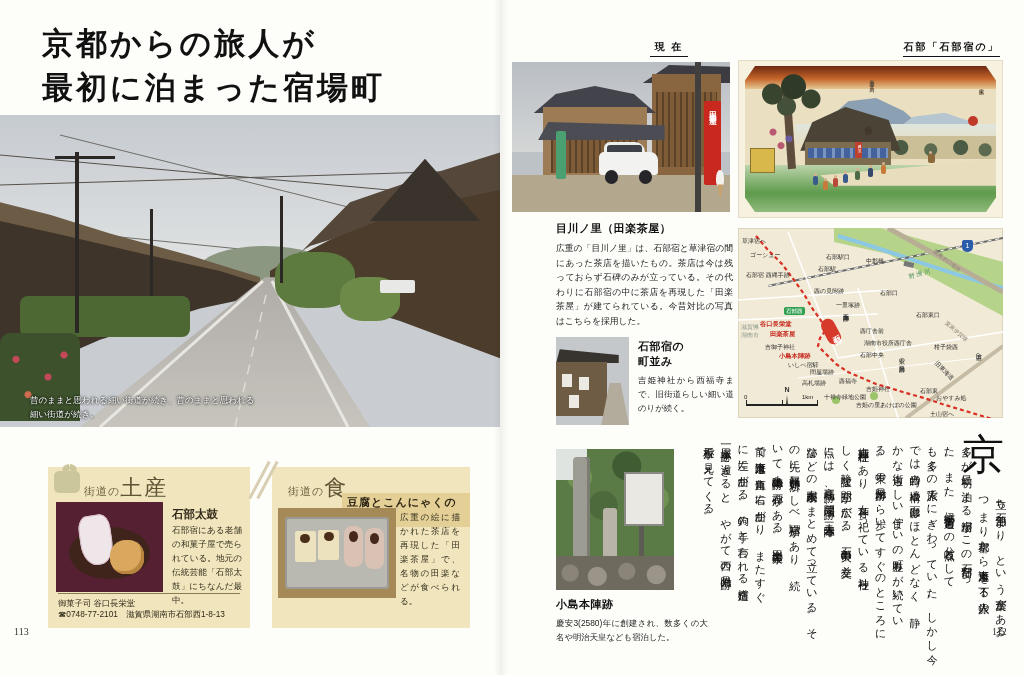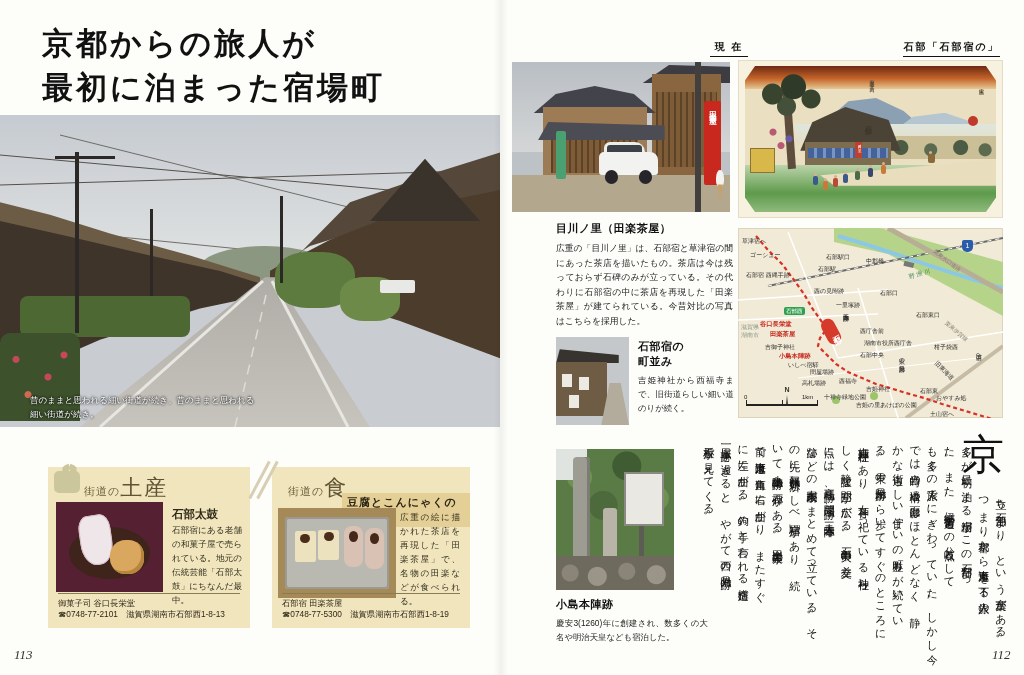--- a/index.html
+++ b/index.html
@@ -32,21 +32,21 @@
   .sp-bush-r2{position:absolute;left:68%;top:52%;width:12%;height:14%;background:#6e8a48;border-radius:40%;}
   .sp-flowers{position:absolute;left:0;top:70%;width:16%;height:28%;
     background:radial-gradient(circle at 20% 30%,#c5485a 3px,transparent 4px),
       radial-gradient(circle at 60% 50%,#c5485a 3px,transparent 4px),
       radial-gradient(circle at 35% 70%,#d06a50 3px,transparent 4px),
       radial-gradient(circle at 80% 25%,#c5485a 3px,transparent 4px),#3c512c;border-radius:10px 10px 0 0;}
   .sp-pole{position:absolute;background:#2c2825;}
   .sp-car{position:absolute;left:76%;top:53%;width:7%;height:4%;background:#e8e8e6;border-radius:2px;}
   .photo-caption{position:absolute;left:30px;top:394px;width:230px;font-size:8.5px;line-height:1.6;
     color:#fff;text-shadow:0 0 3px rgba(0,0,0,.9),0 0 2px rgba(0,0,0,.9);}
-  .pagenum{position:absolute;top:647px;font-size:13px;color:#333;font-family:"Liberation Serif",serif;font-style:italic;}
+  .pagenum{position:absolute;top:626px;font-size:10px;color:#333;font-family:"Liberation Serif",serif;}
   
   .fbox{position:absolute;top:467px;height:161px;background:#f1e5bd;}
   .fbox-head{position:absolute;left:10px;top:8px;font-family:"Liberation Serif",serif;color:#6b5f3c;white-space:nowrap;}
   .fbox-head .pref{font-size:11px;letter-spacing:1px;}
   .fbox-head .main{font-size:22px;letter-spacing:2px;color:#5e5334;}
   .gift-icon{position:absolute;left:6px;top:4px;width:26px;height:22px;background:#ccc69c;border-radius:5px;}
   .gift-icon:before{content:"";position:absolute;left:8px;top:-6px;width:8px;height:7px;background:#ccc69c;
     border-radius:60% 0 60% 0;transform:rotate(-20deg);}
   .gift-icon:after{content:"";position:absolute;left:15px;top:-6px;width:8px;height:7px;background:#ccc69c;
     border-radius:0 60% 0 60%;transform:rotate(20deg);}
@@ -278,29 +278,25 @@
     </div>
     <div class="food-title">豆腐とこんにゃくの田楽</div>
     <div class="food-photo">
       <div class="tray"></div>
       <div class="tofu" style="left:14%;top:26%;"></div>
       <div class="tofu" style="left:34%;top:24%;"></div>
       <div class="kon" style="left:56%;top:20%;"></div>
       <div class="kon" style="left:74%;top:22%;"></div>
     </div>
     <div class="fbox-body" style="position:absolute;left:128px;top:44px;width:60px;">広重の絵に描かれた茶店を再現した「田楽茶屋」で、名物の田楽などが食べられる。</div>
-    <div class="fbox-footer">
-      <div>石部宿 田楽茶屋</div>
-      <div><span>☎0748-77-5300</span>　<span>滋賀県湖南市石部西1-8-19</span></div>
-    </div>
   </div>
 
   <div class="pagenum" style="left:14px;">113</div>
 
-  <div class="tab-label" style="left:710px;width:38px;">現 在</div>
+  <div class="tab-label" style="left:650px;width:38px;">現 在</div>
   <div class="tab-label" style="left:903px;width:97px;">石部「石部宿の」</div>
 
   <div class="now-photo">
     <div class="np-sky"></div>
     <div class="np-roof-r"></div>
     <div class="np-bldg-r"></div>
     <div class="np-lattice" style="left:66%;top:20%;width:28%;height:50%;"></div>
     <div class="np-roof-main"></div>
     <div class="np-bldg-main"></div>
     <div class="np-roof-low"></div>
@@ -453,21 +449,21 @@
     <div class="hp-fol"></div>
     <div class="hp-sky"></div>
     <div class="hp-pillar1"></div>
     <div class="hp-pillar2"></div>
     <div class="hp-post"></div>
     <div class="hp-sign"></div>
     <div class="hp-wall"></div>
   </div>
   <div class="honjin-caption">
     <div class="tblock-head">小島本陣跡</div>
-    <div class="tblock-body" style="font-size:8.4px;">慶安3(1260)年に創建され、数多くの大名や明治天皇なども宿泊した。</div>
+    <div class="tblock-body" style="font-size:8.4px;">慶安3(2580)年に創建され、数多くの大名や明治天皇なども宿泊した。</div>
   </div>
 
   <div class="article">
     <div class="acols" id="article-cols">
         <div class="acol short">立ち石部泊まり、という言葉がある。</div>
         <div class="acol short">つまり京都から東海道を下る旅人の</div>
         <div class="acol">多くが最初に泊まる宿場がこの石部宿だっ</div>
         <div class="acol">た。また、伊勢参宮街道との分岐点として</div>
         <div class="acol">も多くの旅人でにぎわっていた。しかし今</div>
         <div class="acol">では当時の遺構や面影はほとんどなく、静</div>

